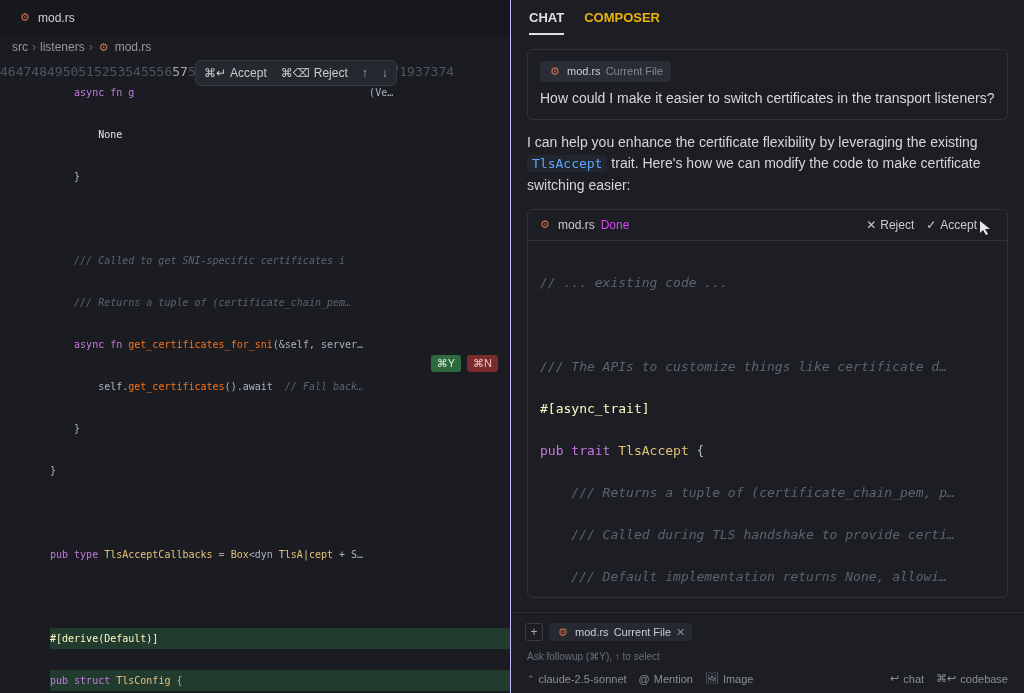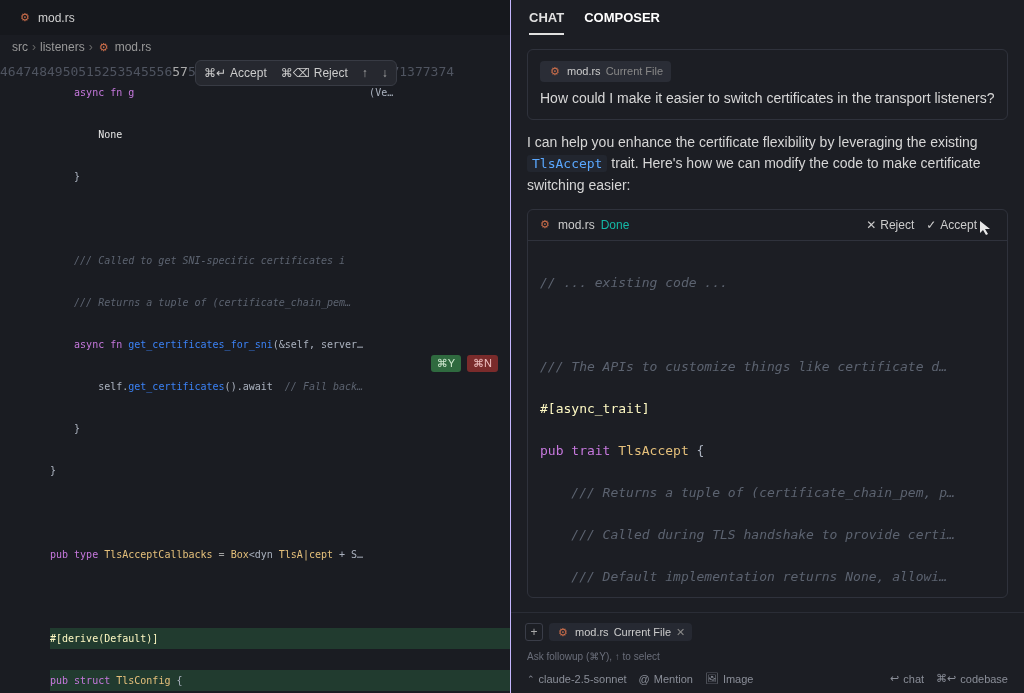--- a/index.html
+++ b/index.html
@@ -79,21 +79,21 @@
   flex: 1;
   line-height: 21px;
   font-size: 10px;
   white-space: pre;
   position: relative;
   padding-top: 2px;
 }
 .line { height: 21px; }
 .hl-add { background: rgba(42, 98, 64, 0.45); }
 .kw { color: #c678dd; }
-.fn { color: #3b82f6; }
+.fn { color: #f97316; }
 .ty { color: #e5c07b; }
 .cm { color: #5c6370; font-style: italic; }
 .attr { color: #fef9c3; }
 .op { color: #a0a0a0; }
 .pu { color: #abb2bf; }
 .none { color: #e5e5e5; }
 
 .inline-toolbar {
   position: absolute;
   top: 1px;
@@ -132,21 +132,21 @@
   flex-direction: column;
   font-family: -apple-system, BlinkMacSystemFont, sans-serif;
 }
 .chat-tabs {
   display: flex;
   gap: 20px;
   padding: 10px 18px 0;
   font-size: 13px;
   font-weight: 600;
 }
-.chat-tab { color: #ffffff; cursor: pointer; padding-bottom: 8px; }
+.chat-tab { color: #eab308; cursor: pointer; padding-bottom: 8px; }
 .chat-tab.active { color: #e0e0e0; border-bottom: 2px solid #e0e0e0; }
 
 .chat-body {
   flex: 1;
   padding: 14px 16px;
   overflow: hidden;
   display: flex;
   flex-direction: column;
   gap: 12px;
 }
@@ -185,21 +185,21 @@
 }
 .code-card-header {
   display: flex;
   align-items: center;
   justify-content: space-between;
   padding: 7px 10px;
   border-bottom: 1px solid #2f323c;
   font-size: 12px;
 }
 .code-card-header .left { display: flex; align-items: center; gap: 6px; color: #ccc; }
-.code-card-header .muted { color: #14b8a6; }
+.code-card-header .muted { color: #d946ef; }
 .code-card-header .right { display: flex; align-items: center; gap: 12px; color: #ccc; }
 .code-card-header .right .act { cursor: pointer; display: flex; align-items: center; gap: 4px; }
 .code-card-body {
   padding: 10px 12px;
   font-family: ui-monospace, monospace;
   font-size: 13px;
   line-height: 21px;
   white-space: pre;
   overflow: hidden;
   color: #c8c8c8;
@@ -271,21 +271,21 @@
       <div>62</div>
       <div>63</div>
       <div>64</div>
       <div>47</div>
       <div>66</div>
       <div>67</div>
       <div>68</div>
       <div>69</div>
       <div>70</div>
       <div>71</div>
-      <div>37</div>
+      <div>93</div>
       <div>73</div>
       <div>74</div>
     </div>
 
     <div class="code-lines">
 <div class="line"><span class="kw">    async fn g</span><span style="visibility:hidden">xxxxxxxxxxxxxxxxxxxxxxxxxxxxxxxxxxxxxxx</span><span class="pu">(Ve…</span></div>
 <div class="line"><span class="none">        None</span></div>
 <div class="line"><span class="pu">    }</span></div>
 <div class="line"></div>
 <div class="line"><span class="cm">    /// Called to get SNI-specific certificates i</span></div>

